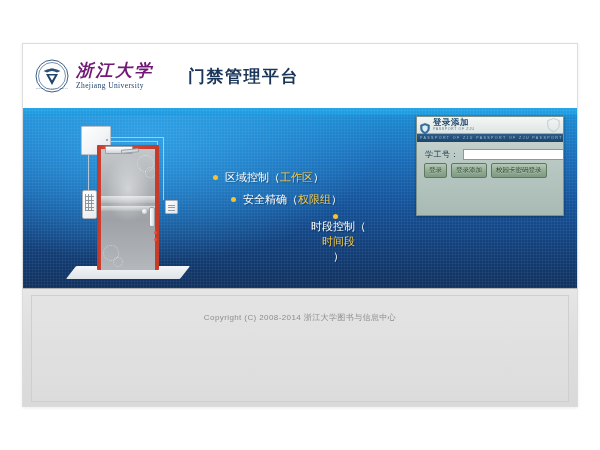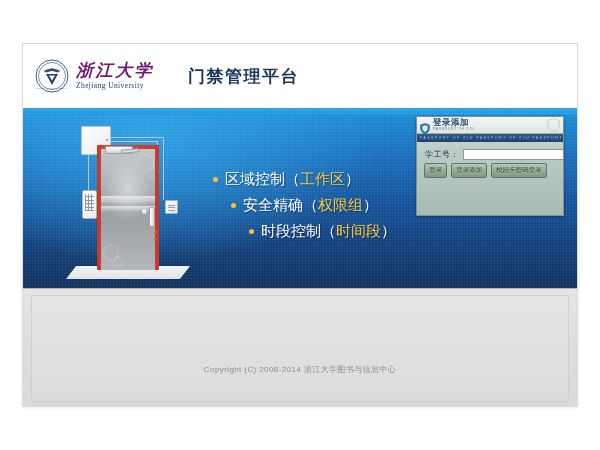--- a/index.html
+++ b/index.html
@@ -296,28 +296,28 @@
   .feature-list {
     position: absolute;
     left: 190px;
     top: 62px;
     width: 215px;
   }
 
   .feature-item {
     display: flex;
     align-items: center;
-    font-size: 15px;
+    font-size: 11px;
     color: #ffffff;
     margin-bottom: 7px;
     white-space: nowrap;
     text-shadow: 1px 1px 1px rgba(0,0,0,0.35);
   }
   .feature-item.indent-1 { padding-left: 18px; }
-  .feature-item.indent-2 { padding-left: 36px; }
+  .feature-item.indent-2 { padding-left: 36px; flex-direction: column; }
 
   .bullet {
     width: 5px; height: 5px;
     border-radius: 50%;
     background: #f5c231;
     margin-right: 7px;
     flex: 0 0 5px;
   }
 
   .feat-hl { color: #f7c945; }
@@ -454,21 +454,21 @@
     box-sizing: border-box;
   }
 
   .footer-inner {
     position: absolute;
     left: 8px; right: 8px;
     top: 6px; bottom: 6px;
     border: 1px solid #cfcfcf;
     background: linear-gradient(180deg, #e4e4e4 0%, #dcdcdc 100%);
     text-align: center;
-    padding-top: 68px;
+    padding-top: 16px;
     box-sizing: border-box;
   }
 
   .footer-line {
     font-size: 8px;
     color: #8d8d8d;
     letter-spacing: 0.4px;
     margin-bottom: 16px;
     white-space: nowrap;
   }

